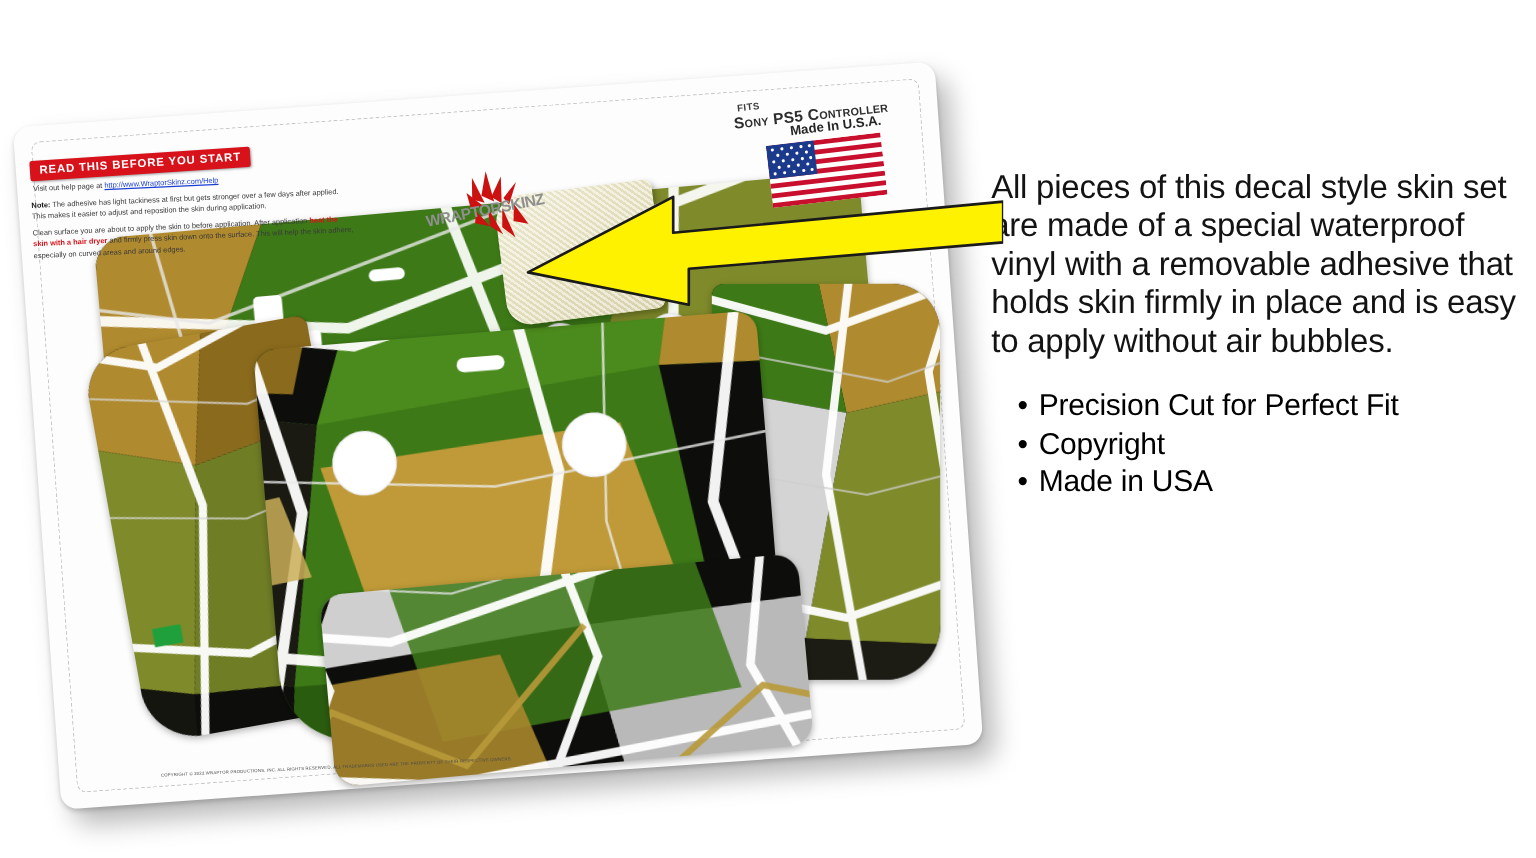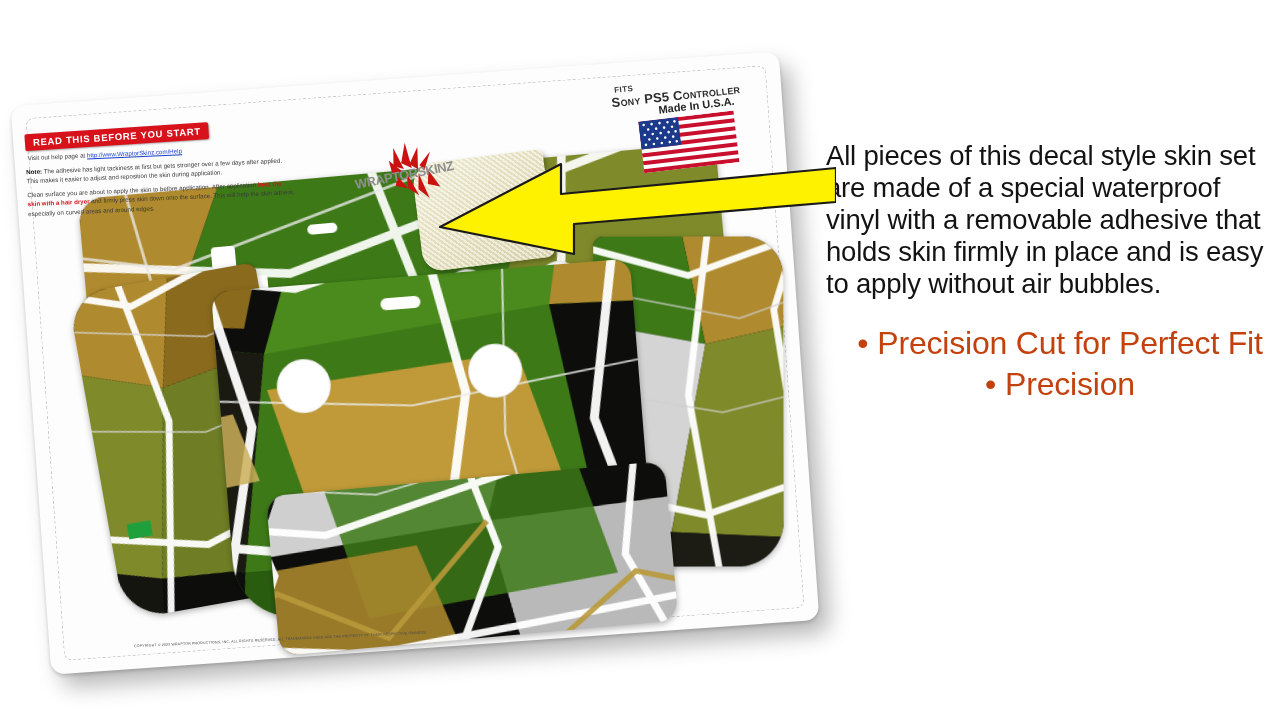--- a/index.html
+++ b/index.html
@@ -128,23 +128,22 @@
   
   #arrow { position:absolute; left:436px; top:150px; width:400px; height:110px; z-index:40; }
 
   
   #copy { position:absolute; left:826px; top:140px; width:446px; }
   #copy .lead {
     font-size:27.5px; line-height:1.16; color:#131313; letter-spacing:-.2px;
   }
   #copy ul { list-style:none; margin-top:24px; padding-left:22px; }
   #copy li {
-    font-size:32px; line-height:1.26; color:#c2410c; letter-spacing:-.2px;
+    font-size:25px; line-height:1.26; color:#000000; letter-spacing:-.2px;
     white-space:nowrap;
-    text-align:center;
   }
   #copy li::before { content:"\2022"; margin-right:9px; }
 </style>
 </head>
 <body>
 
 <div id="sheet-stage">
   <div id="sheet">
     <div id="sheet-inner">
 
@@ -390,15 +389,16 @@
 </div>
 
 <svg id="arrow" viewBox="0 0 400 110">
   <polygon points="400,18 125,44 125,14 4,77 138,104 138,74 400,52" fill="#FFF200" stroke="#1a1a1a" stroke-width="2.2" stroke-linejoin="round"></polygon>
 </svg>
 
 <div id="copy">
   <div class="lead">All pieces of this decal style skin set are made of a special waterproof vinyl with a removable adhesive that holds skin firmly in place and is easy to apply without air bubbles.</div>
   <ul>
     <li>Precision Cut for Perfect Fit</li>
-    <li>Precision</li>
+    <li>Copyright</li>
+    <li>Made in USA</li>
   </ul>
 </div>
 
 </body></html>

